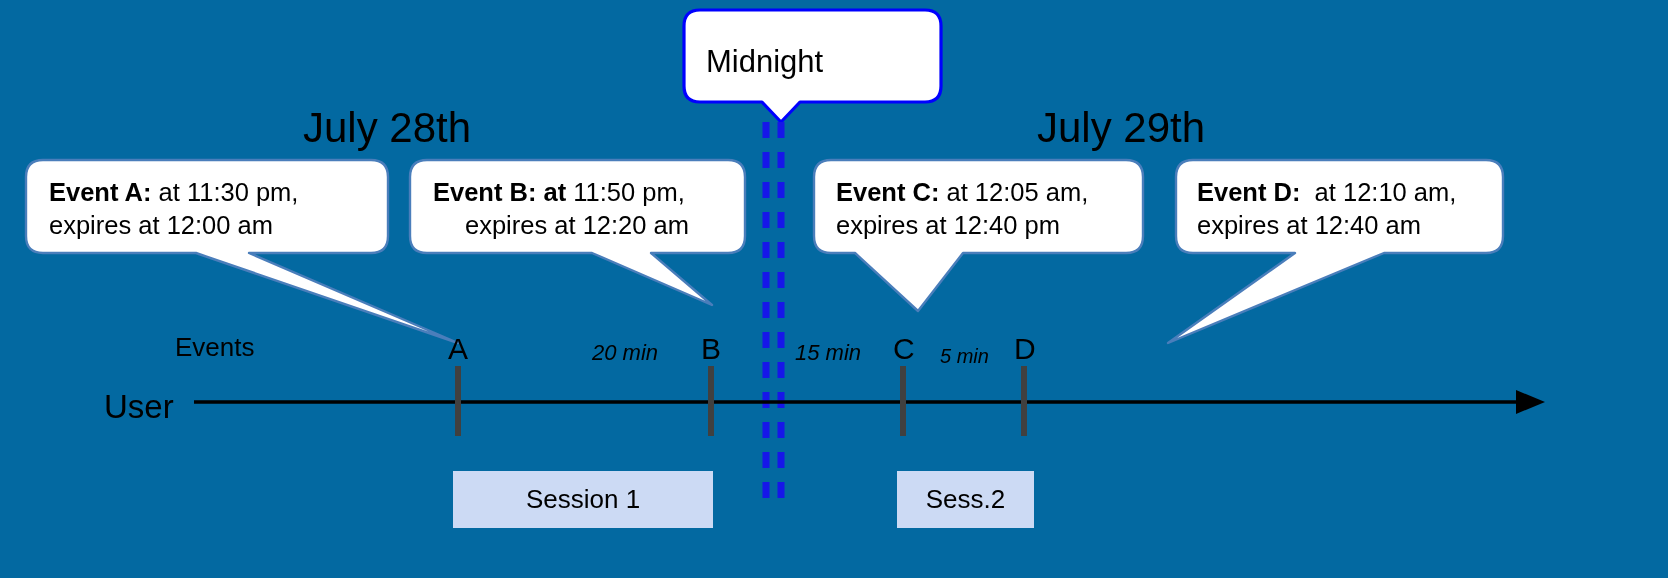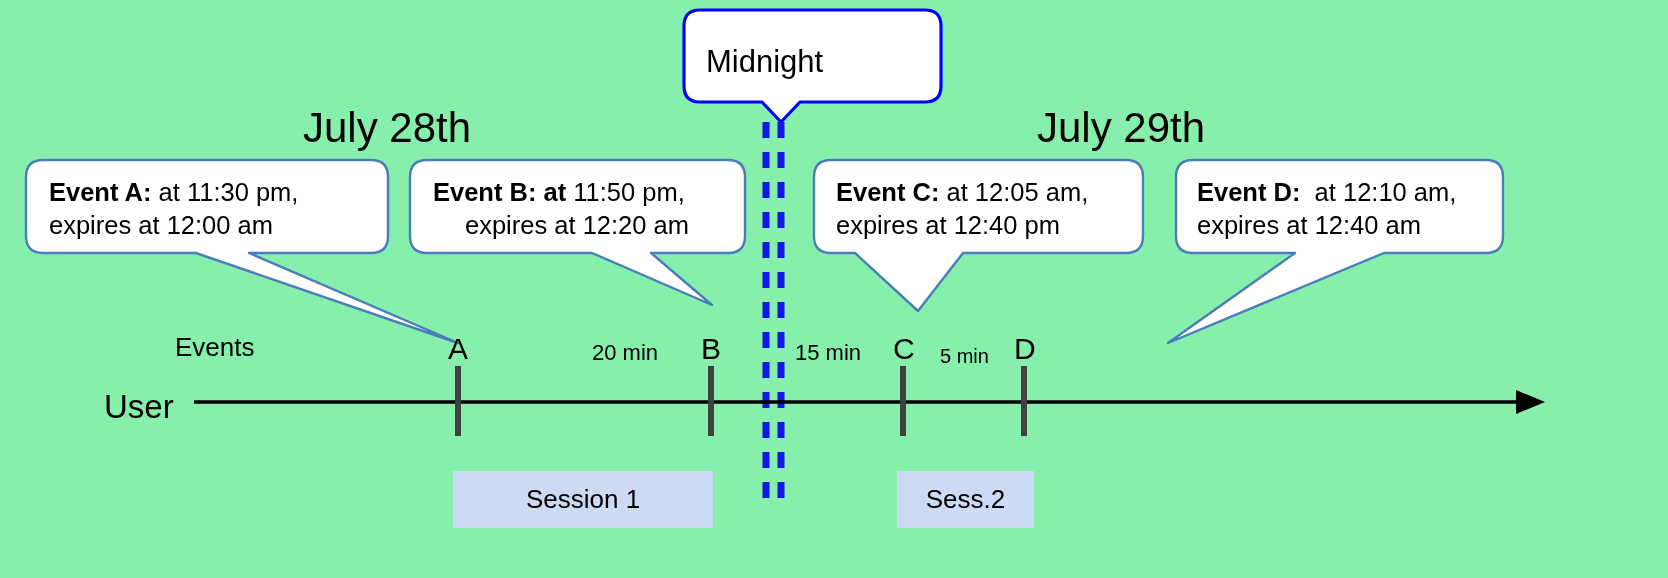--- a/index.html
+++ b/index.html
@@ -8,21 +8,21 @@
     background: #ffffff;
   }
   body {
     font-family: "Liberation Sans", sans-serif;
     color: #000000;
   }
   #stage {
     position: relative;
     width: 1668px;
     height: 578px;
-    background: #86efac;
+    background: #0369a1;
     overflow: hidden;
   }
   #vector-layer {
     position: absolute;
     left: 0;
     top: 0;
     width: 1668px;
     height: 578px;
   }
   .txt {
@@ -47,20 +47,21 @@
     font-size: 33px;
   }
   .events-label {
     font-size: 26px;
   }
   .event-letter {
     font-size: 30px;
   }
   .gap-label {
     font-size: 22px;
+    font-style: italic;
   }
   .gap-label.small {
     font-size: 20px;
   }
   .session-label {
     font-size: 26px;
   }
   .session-box {
     position: absolute;
     display: flex;

